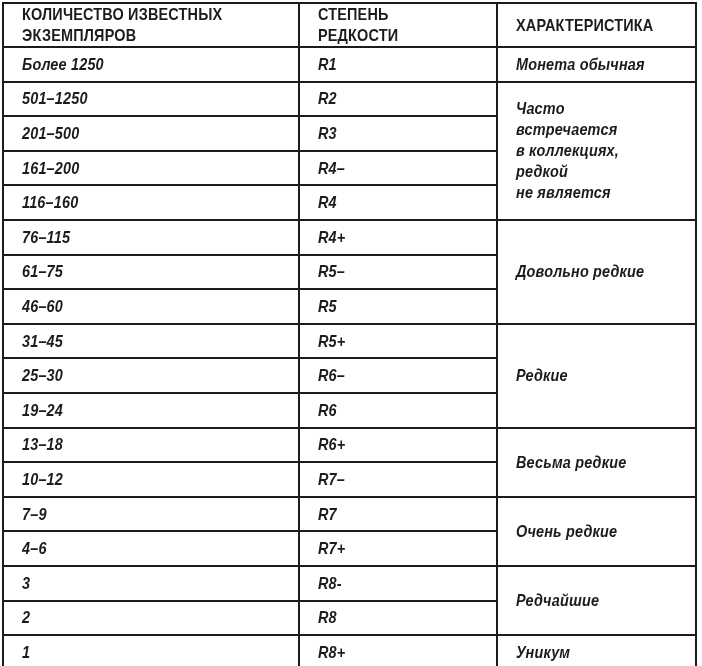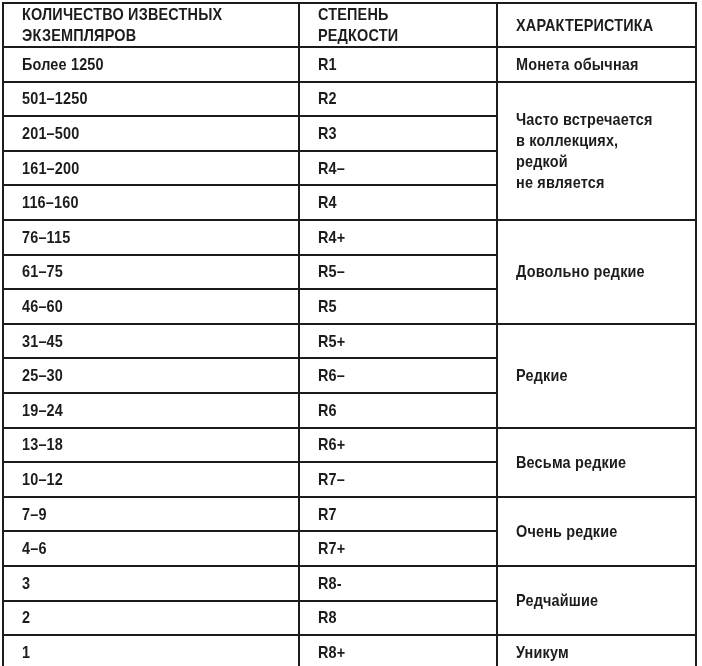--- a/index.html
+++ b/index.html
@@ -24,21 +24,21 @@
   .rarity-table td {
     border: 2px solid #1c1c1c;
     text-align: left;
     vertical-align: middle;
     padding: 0 6px 0 18px;
     font-weight: 700;
     font-size: 17px;
     overflow: hidden;
   }
   .rarity-table thead th { height: 37px; }
-  .rarity-table tbody td { height: 32.6px; }
+  .rarity-table tbody td { height: 32.6px; font-style: italic; }
   
   .squish {
     display: inline-block;
     transform: scaleX(0.85);
     transform-origin: 0 50%;
     white-space: pre-line;
     letter-spacing: 0.2px;
     line-height: 21px;
   }
   .col-quantity { width: 296px; }

